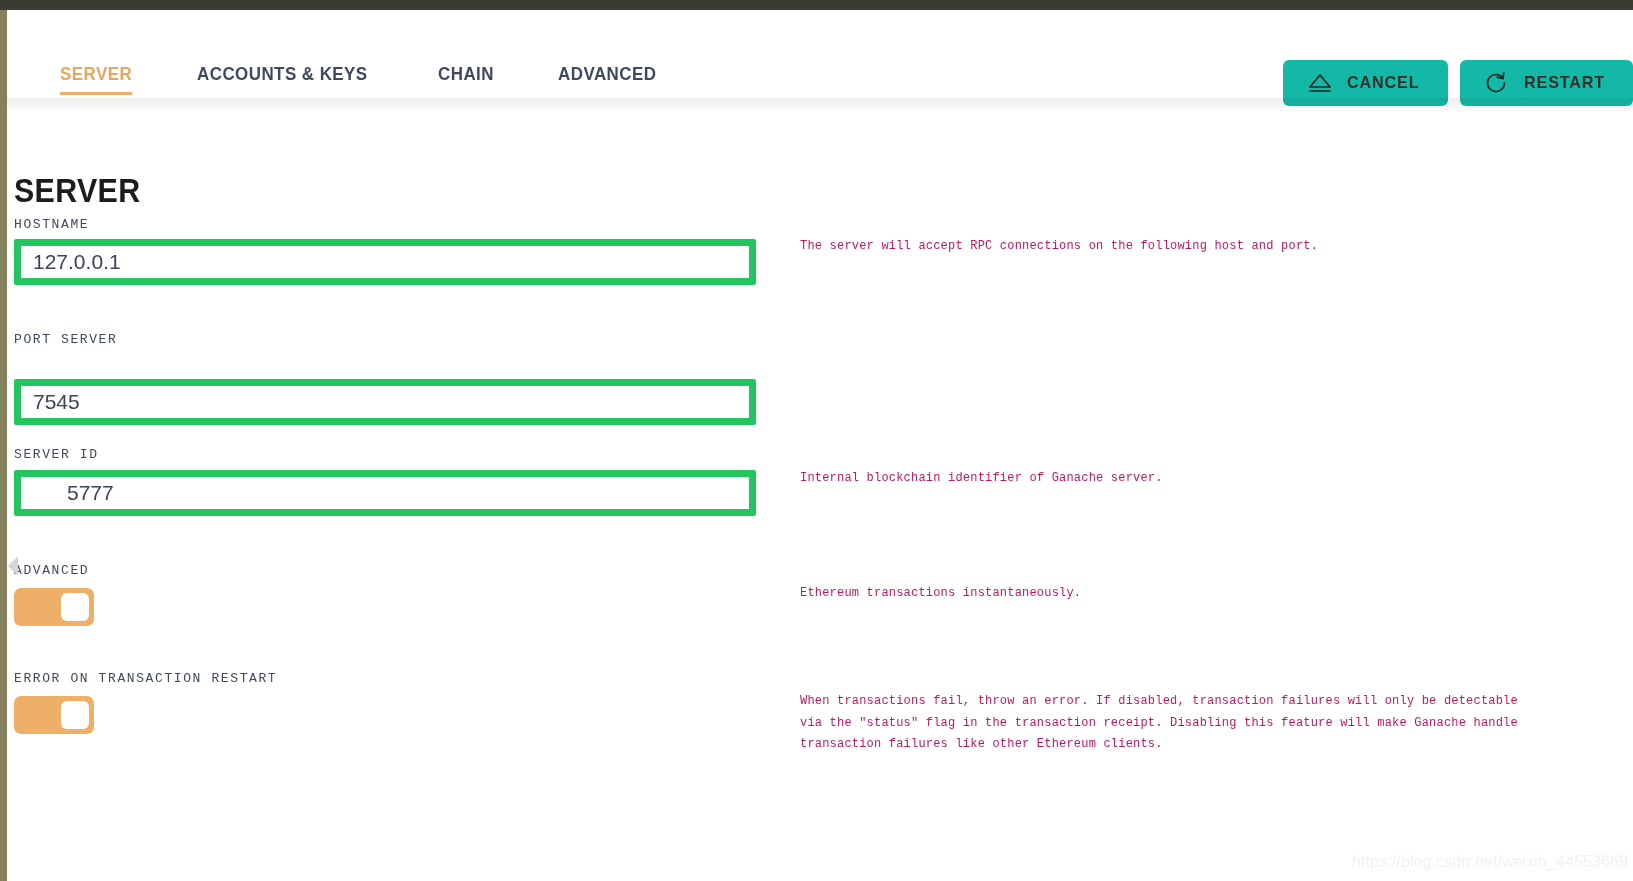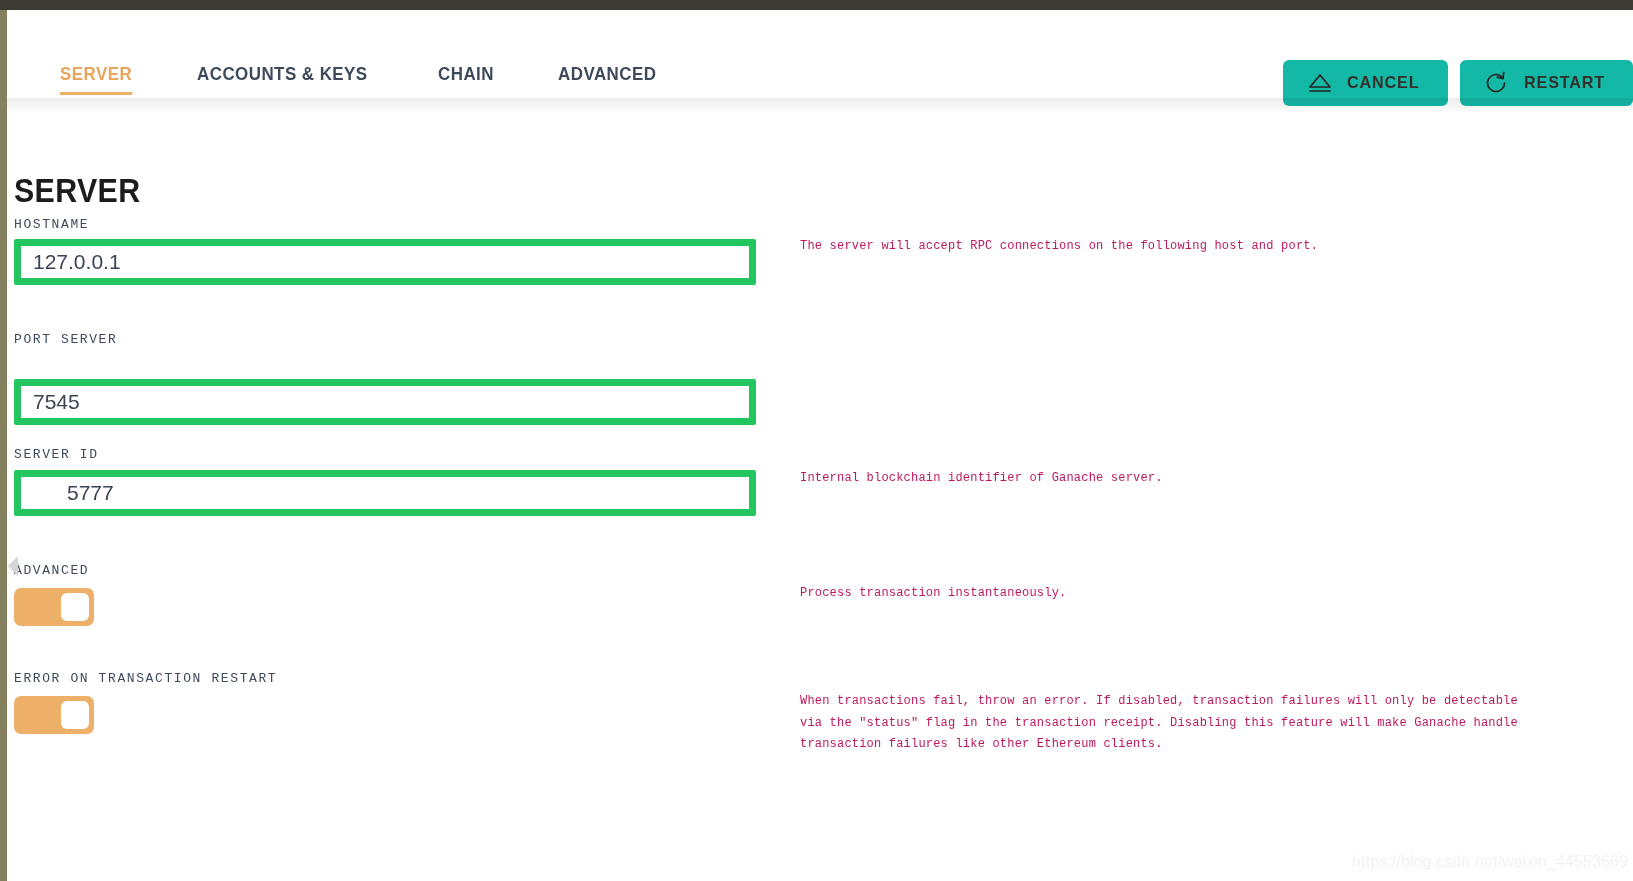--- a/index.html
+++ b/index.html
@@ -262,21 +262,21 @@
     <input class="text-input" style="top: 243px; margin-top: 24px;" type="text" value="7545">
 
     <div class="field-label" style="top:335px;left:7px">SERVER ID</div>
     <input class="text-input" style="top: 358px; padding-left: 46px;" type="text" value="5777">
     <div class="desc" style="top:356px">Internal blockchain identifier of Ganache server.</div>
 
     <div class="field-label" style="top:451px;left:7px">ADVANCED</div>
     <button class="toggle" style="top:476px">
       <span class="knob"></span>
     </button>
-    <div class="desc" style="top:471px">Process transaction instantaneously.</div>
+    <div class="desc" style="top:471px">Ethereum transactions instantaneously.</div>
 
     <div class="field-label" style="top:559px;left:7px">ERROR ON TRANSACTION RESTART</div>
     <button class="toggle" style="top:584px">
       <span class="knob"></span>
     </button>
     <div class="desc" style="top:579px">When transactions fail, throw an error. If disabled, transaction failures will only be detectable via the "status" flag in the transaction receipt. Disabling this feature will make Ganache handle transaction failures like other Ethereum clients.</div>
 
     <div id="scroll-indicator">
       <svg width="12" height="22" viewBox="0 0 12 22" aria-hidden="true">
         <path d="M11 1 L11 21 L1 11 Z" fill="#d5d5d8"></path>

